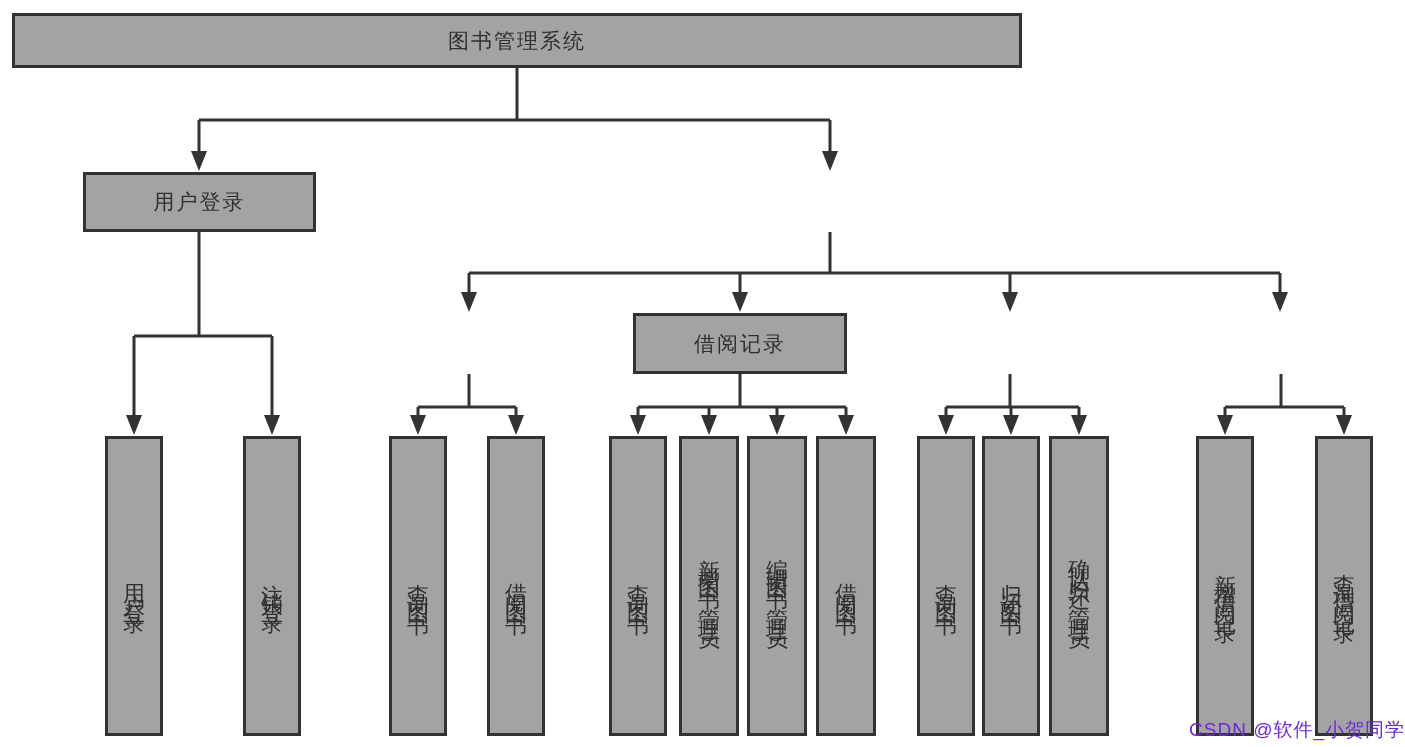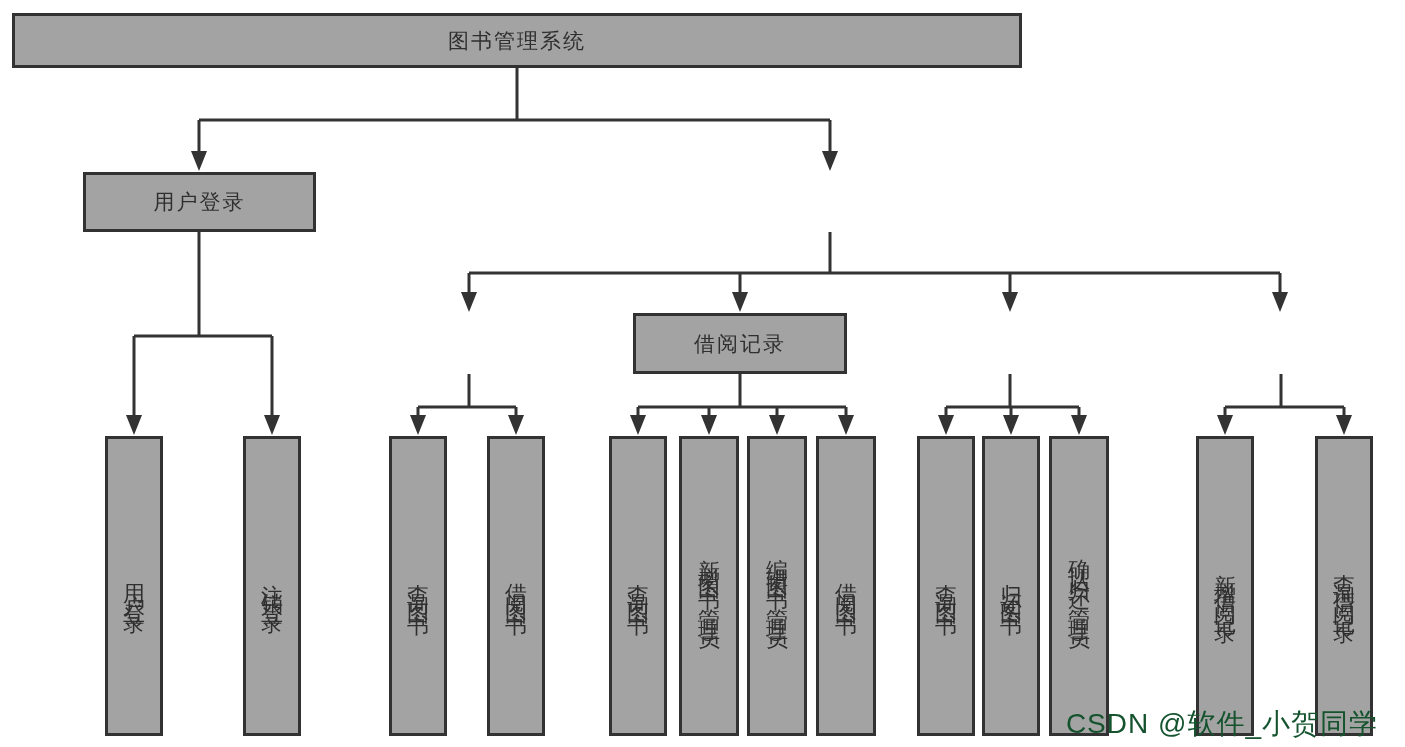--- a/index.html
+++ b/index.html
@@ -33,25 +33,25 @@
     color: #2f2f2f;
     font-size: 22px;
     letter-spacing: 10px;
     writing-mode: vertical-rl;
     text-orientation: mixed;
     line-height: 1;
     white-space: nowrap;
   }
   .watermark {
     position: absolute;
-    right: 27px;
+    right: 0;
     bottom: 4px;
     z-index: 3;
-    color: #14532d;
-    font-size: 28px;
+    color: #6d28d9;
+    font-size: 19px;
     letter-spacing: 1px;
     white-space: nowrap;
   }
 </style>
 </head>
 <body>
 
 <div class="canvas">
 
   <svg class="wires" width="1405" height="747" viewBox="0 0 1405 747" aria-hidden="true">

